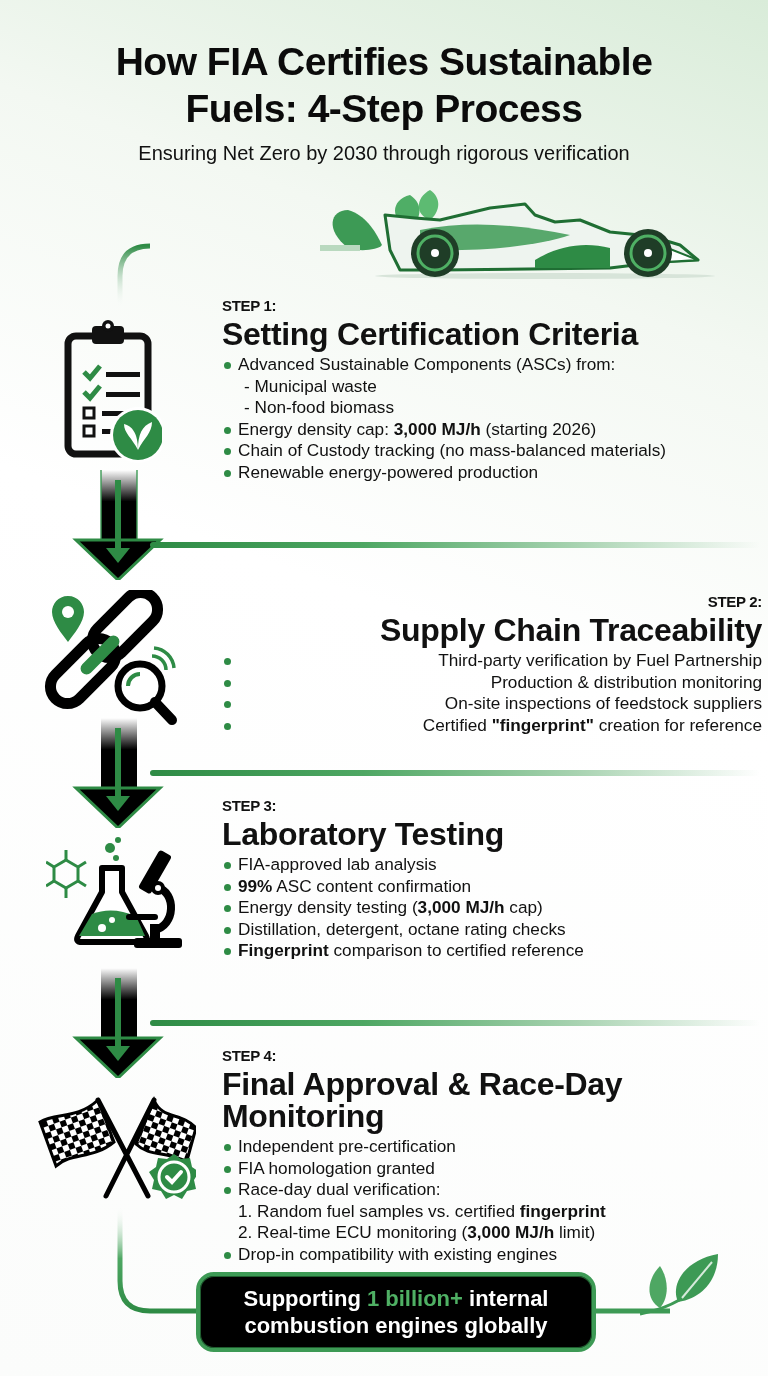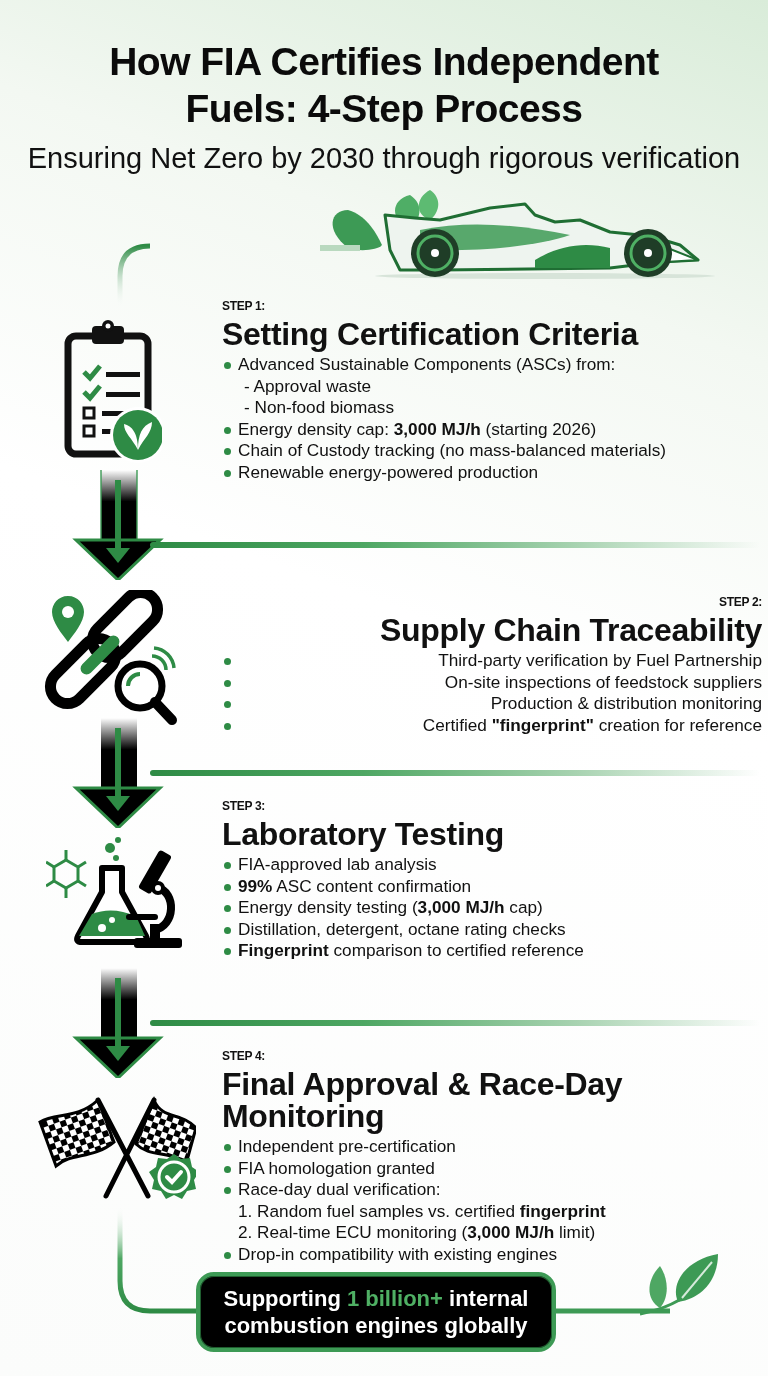--- a/index.html
+++ b/index.html
@@ -10,61 +10,61 @@
     color: #111;
     background: linear-gradient(200deg, #d9ecd9 0%, #f3f8f2 22%, #ffffff 45%, #fbfcfb 100%);
   }
   .title {
     position: absolute; left: 0; top: 38px; width: 768px;
     text-align: center; font-weight: 700; font-size: 39px; line-height: 47px;
     letter-spacing: -0.5px; color: #0b0b0b;
   }
   .subtitle {
     position: absolute; left: 0; top: 142px; width: 768px;
-    text-align: center; font-size: 29px; color: #111;
+    text-align: center; font-size: 20px; color: #111;
   }
   .car { position: absolute; left: 320px; top: 190px; width: 400px; height: 100px; }
   .connector-top { position: absolute; left: 110px; top: 236px; width: 240px; height: 80px; }
   .step-divider {
     position: absolute; height: 6px; left: 150px; width: 610px;
     background: linear-gradient(90deg, #2e8b45 0%, #4ea763 35%, #a8d3b1 70%, rgba(255,255,255,0) 100%);
     border-radius: 3px;
   }
   .icon-box { position: absolute; }
   .arrow { position: absolute; left: 68px; width: 100px; height: 110px; }
   .step {
     position: absolute; left: 222px; width: 540px;
   }
-  .step-label { font-weight: 700; font-size: 12px; letter-spacing: -0.3px; line-height: 24px; }
+  .step-label { font-weight: 700; font-size: 15px; letter-spacing: -0.3px; line-height: 24px; }
   .step-title { font-weight: 700; font-size: 32px; line-height: 32px; letter-spacing: -0.3px; margin-bottom: 4px; }
   .bullets { list-style: none; }
   .bullets li { font-size: 17.2px; line-height: 21.5px; position: relative; padding-left: 16px; white-space: nowrap; }
   .bullets li.b::before {
     content: ""; position: absolute; left: 2px; top: 8px; width: 7px; height: 7px;
     border-radius: 50%; background: #2e8b45;
   }
   .bullets li.sub { padding-left: 22px; }
   .bullets li.num { padding-left: 16px; }
   .bullets b { font-weight: 700; }
   .bottom-line { position: absolute; left: 110px; top: 1186px; width: 620px; height: 140px; }
   .callout {
-    position: absolute; left: 196px; top: 1272px; width: 360px; height: 80px;
+    position: absolute; left: 196px; top: 1272px; width: 400px; height: 80px;
     background: #000; border: 4px solid #3d9a55; border-radius: 18px;
     box-shadow: 0 0 0 1px #1f5e2f inset;
     display: flex; flex-direction: column; justify-content: center; align-items: center;
     color: #fff; font-weight: 700; font-size: 22px; line-height: 27px; text-align: center;
   }
   .callout .hl { color: #4fb064; }
   .leaves { position: absolute; left: 640px; top: 1248px; width: 90px; height: 70px; }
 </style>
 </head>
 <body>
 
 <div class="title">
-  <div>How FIA Certifies Independent</div>
+  <div>How FIA Certifies Sustainable</div>
   <div>Fuels: 4-Step Process</div>
 </div>
 <div class="subtitle">Ensuring Net Zero by 2030 through rigorous verification</div>
 
 <svg class="connector-top" viewBox="0 0 240 80">
   <defs>
     <linearGradient id="gTopH" x1="0" x2="1" y1="0" y2="0">
       <stop offset="0" stop-color="#2e8b45"></stop>
         <stop offset="0.6" stop-color="#6bb57c"></stop>
         <stop offset="1" stop-color="#ffffff" stop-opacity="0"></stop>
@@ -127,21 +127,21 @@
   <path d="M8 70 H92 L50 110 Z" fill="#000" stroke="#2e8b45" stroke-width="3"></path>
   <rect x="47" y="10" width="6" height="70" fill="#2e8b45"></rect>
   <path d="M38 78 H62 L50 93Z" fill="#2e8b45"></path>
 </svg>
 
 <div class="step" style="top:294px;">
   <div class="step-label">STEP 1:</div>
   <div class="step-title">Setting Certification Criteria</div>
   <ul class="bullets">
     <li class="b"><span>Advanced Sustainable Components (ASCs) from:</span></li>
-    <li class="sub"><span>- Approval waste</span></li>
+    <li class="sub"><span>- Municipal waste</span></li>
     <li class="sub"><span>- Non-food biomass</span></li>
     <li class="b"><span>Energy density cap: </span><b>3,000 MJ/h</b><span> (starting 2026)</span></li>
     <li class="b"><span>Chain of Custody tracking (no mass-balanced materials)</span></li>
     <li class="b"><span>Renewable energy-powered production</span></li>
   </ul>
 </div>
 
 <div class="step-divider" style="top:542px;"></div>
 
 <svg class="icon-box" style="left:40px; top:590px; width:140px; height:140px;" viewBox="0 0 140 140">
@@ -168,22 +168,22 @@
   <path d="M8 70 H92 L50 110 Z" fill="#000" stroke="#2e8b45" stroke-width="3"></path>
   <rect x="47" y="10" width="6" height="70" fill="#2e8b45"></rect>
   <path d="M38 78 H62 L50 93Z" fill="#2e8b45"></path>
 </svg>
 
 <div class="step" style="top:590px;text-align:right;">
   <div class="step-label">STEP 2:</div>
   <div class="step-title">Supply Chain Traceability</div>
   <ul class="bullets">
     <li class="b"><span>Third-party verification by Fuel Partnership</span></li>
+    <li class="b"><span>Production &amp; distribution monitoring</span></li>
     <li class="b"><span>On-site inspections of feedstock suppliers</span></li>
-    <li class="b"><span>Production &amp; distribution monitoring</span></li>
     <li class="b"><span>Certified </span><b>"fingerprint"</b><span> creation for reference</span></li>
   </ul>
 </div>
 
 <div class="step-divider" style="top:770px;"></div>
 
 <svg class="icon-box" style="left:46px; top:836px; width:140px; height:120px;" viewBox="0 0 140 120">
   <g stroke="#2e8b45" stroke-width="3" fill="none">
     <polygon points="20,24 32,31 32,45 20,52 8,45 8,31"></polygon>
     <path d="M20 14 V24 M32 45 L40 50 M8 45 L0 50 M8 31 L0 26 M32 31 L40 26 M20 52 V62"></path>

